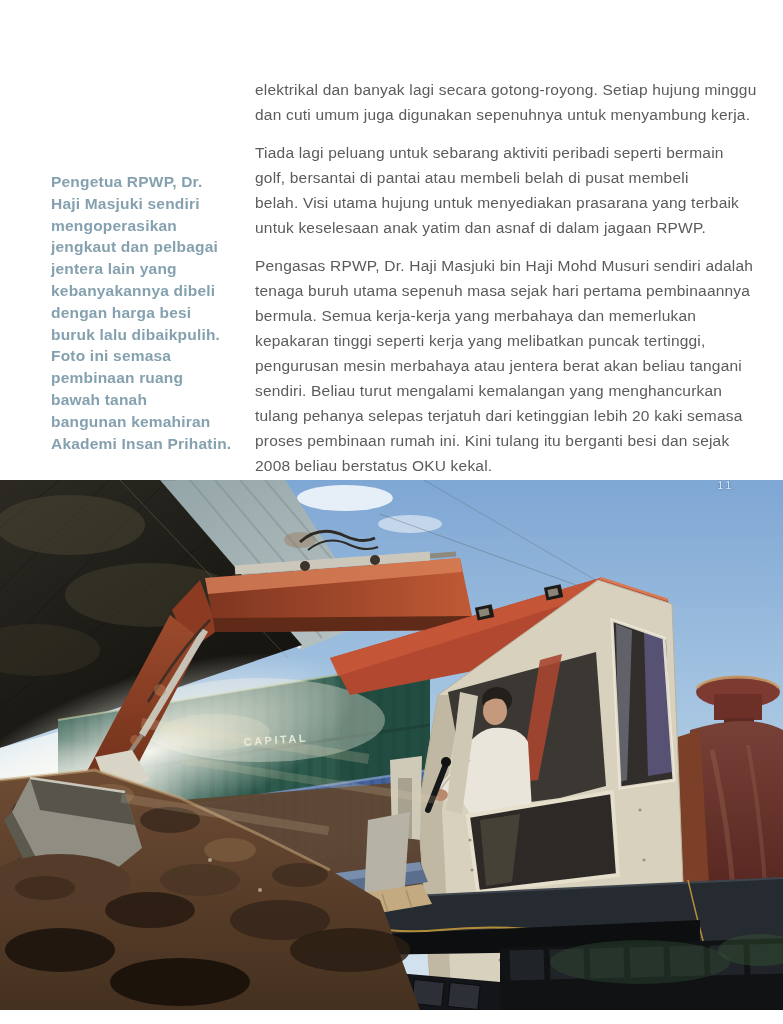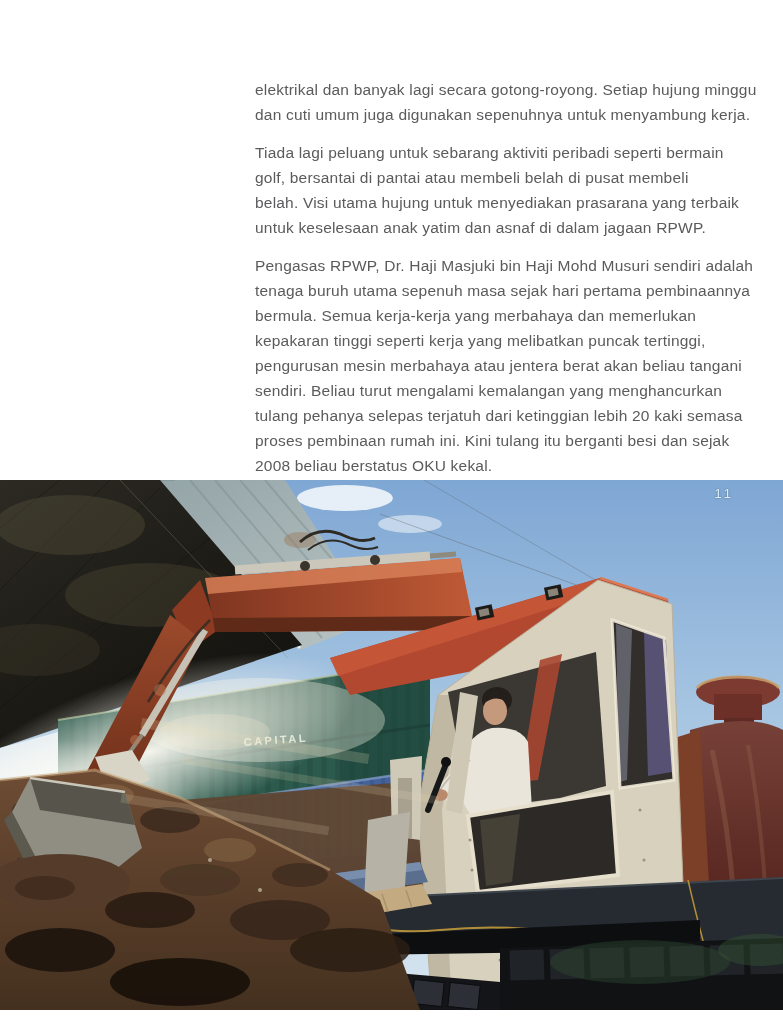--- a/index.html
+++ b/index.html
@@ -15,30 +15,43 @@
   .body-col{
     position:absolute;left:247px;top:77px;width:525px;
     font-size:15.5px;line-height:25px;color:#5b5b5d;letter-spacing:.2px;margin-left:8px;
   }
   .body-col p{margin:0 0 13px 0;white-space:pre-line;font-weight:400;}
   .photo{
     position:absolute;left:0;top:480px;width:783px;height:530px;margin:0;
   }
   .photo svg{display:block;width:783px;height:530px;}
   .pagenum{
-    position:absolute;right:49px;top:6px;
-    color:#dceef8;font-size:13px;letter-spacing:3px;font-weight:400;
+    position:absolute;right:49px;top:0;
+    color:#dceef8;font-size:10px;letter-spacing:3px;font-weight:400;
     text-shadow:0 0 2px rgba(0,0,0,.45);
   }
 </style>
 </head>
 <body>
 
 <div class="page">
 
+  <aside class="caption">Pengetua RPWP, Dr.
+Haji Masjuki sendiri
+mengoperasikan
+jengkaut dan pelbagai
+jentera lain yang
+kebanyakannya dibeli
+dengan harga besi
+buruk lalu dibaikpulih.
+Foto ini semasa
+pembinaan ruang
+bawah tanah
+bangunan kemahiran
+Akademi Insan Prihatin.</aside>
 
   <main class="body-col">
     <p>elektrikal dan banyak lagi secara gotong-royong. Setiap hujung minggu
 dan cuti umum juga digunakan sepenuhnya untuk menyambung kerja.</p>
     <p>Tiada lagi peluang untuk sebarang aktiviti peribadi seperti bermain
 golf, bersantai di pantai atau membeli belah di pusat membeli
 belah. Visi utama hujung untuk menyediakan prasarana yang terbaik
 untuk keselesaan anak yatim dan asnaf di dalam jagaan RPWP.</p>
     <p>Pengasas RPWP, Dr. Haji Masjuki bin Haji Mohd Musuri sendiri adalah
 tenaga buruh utama sepenuh masa sejak hari pertama pembinaannya

